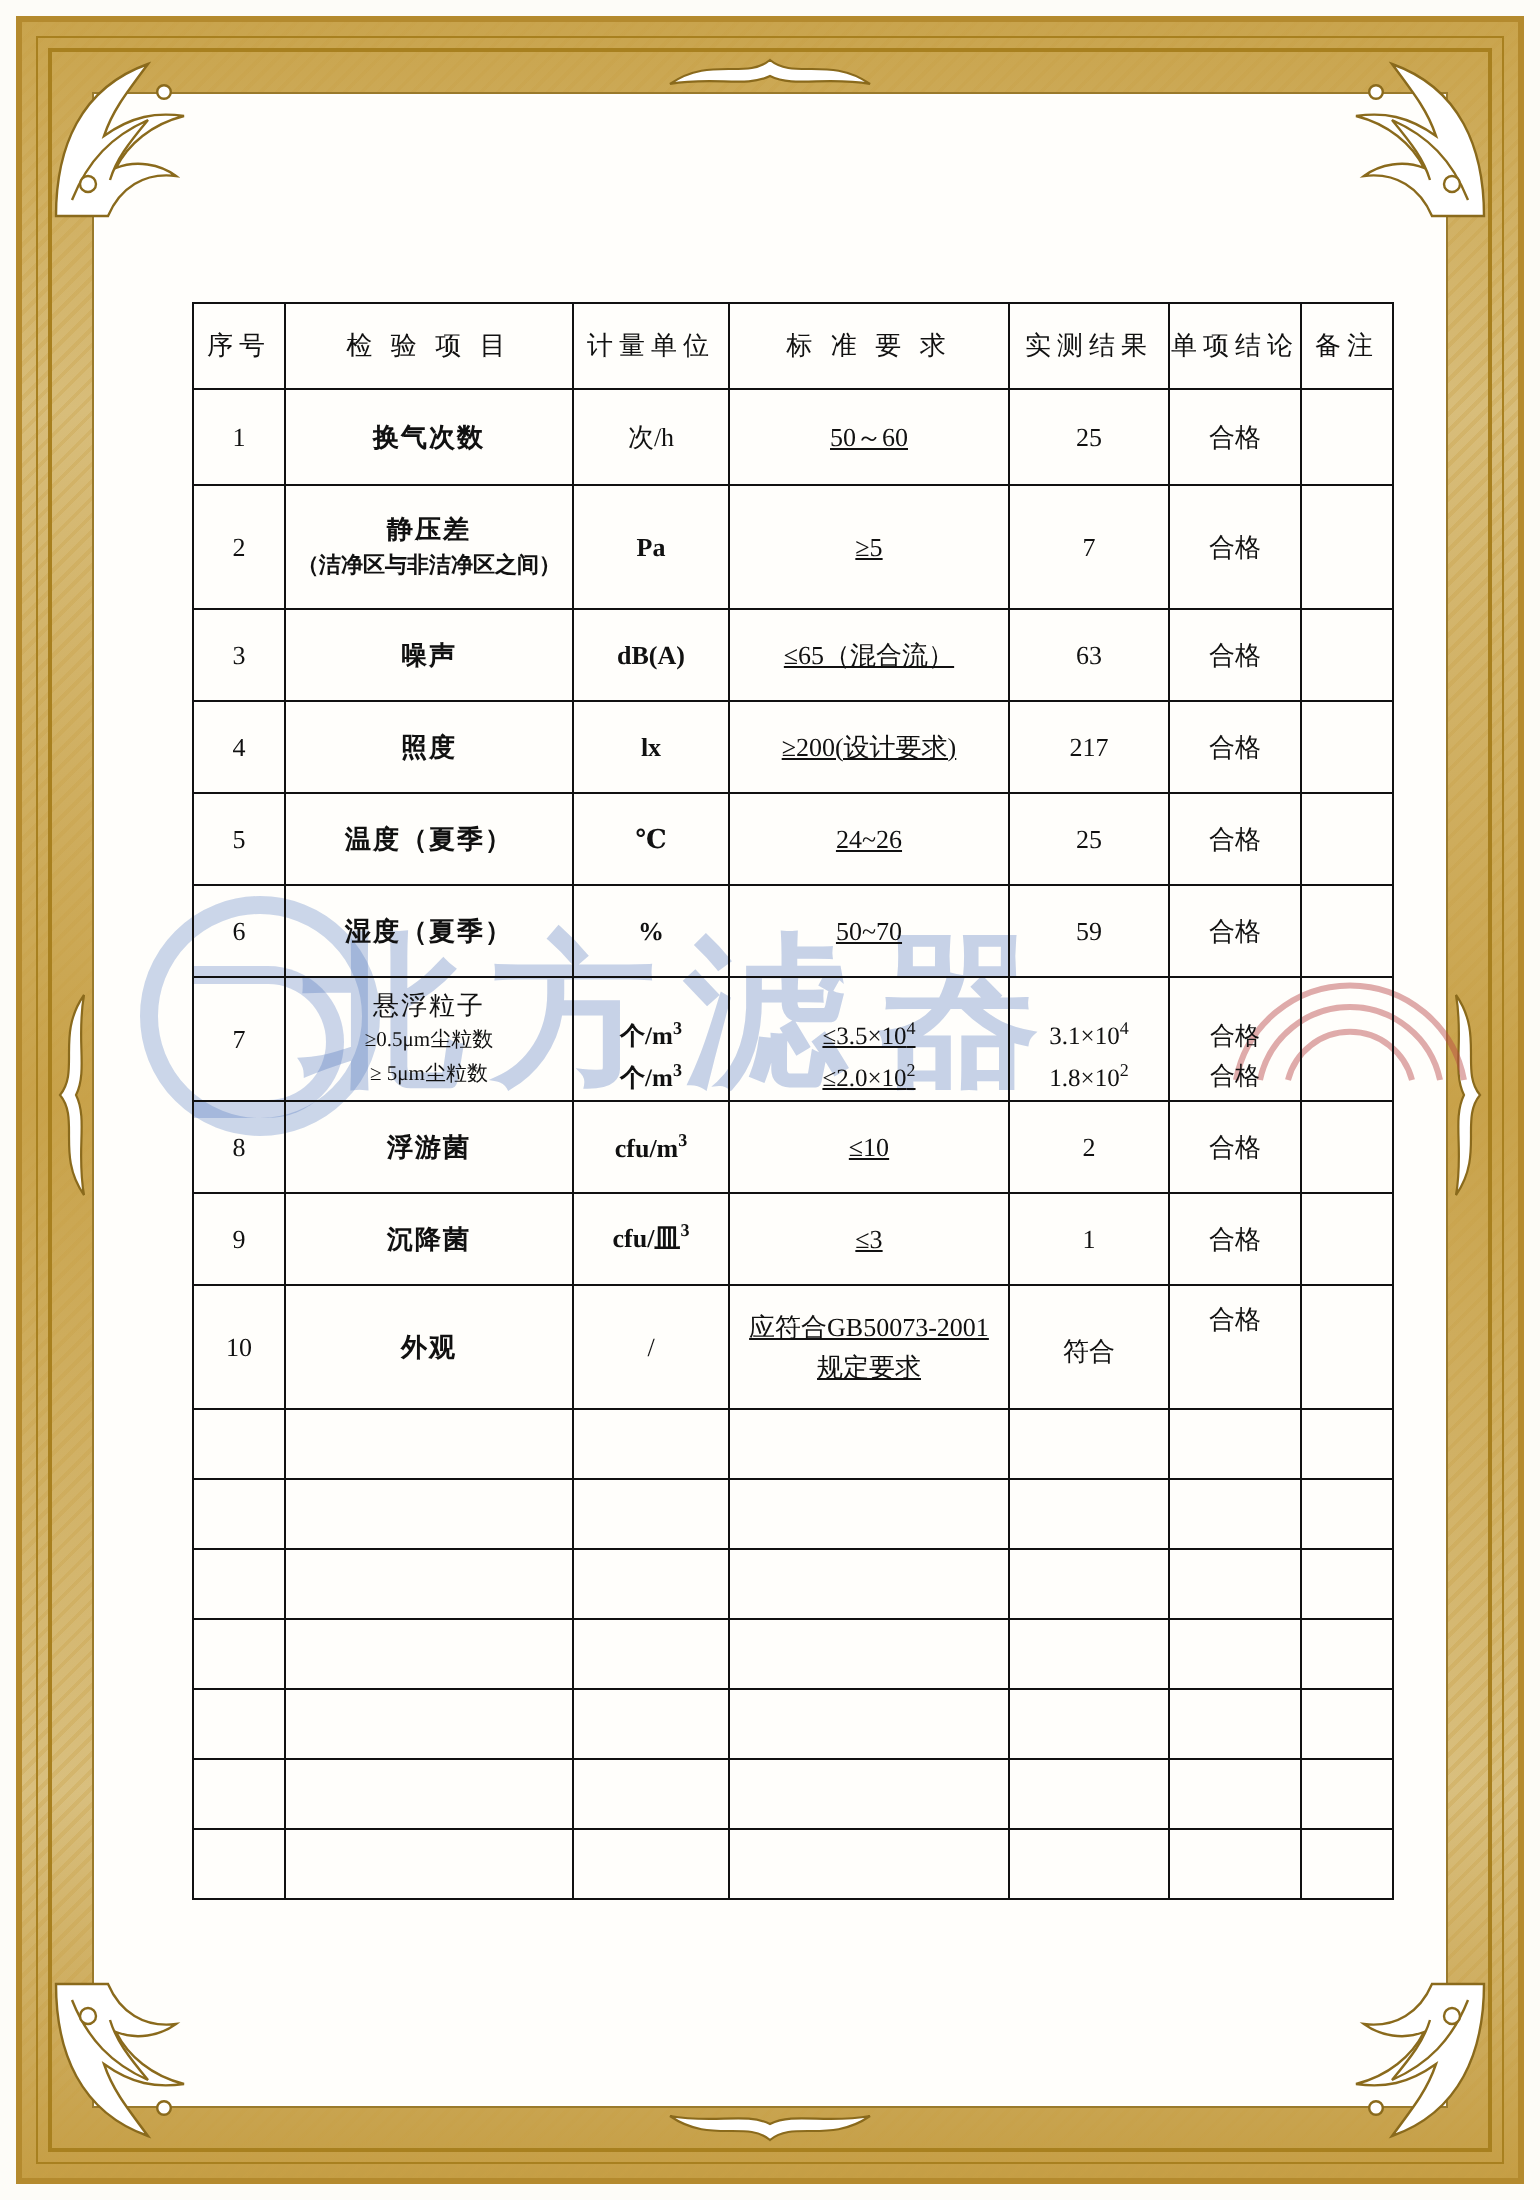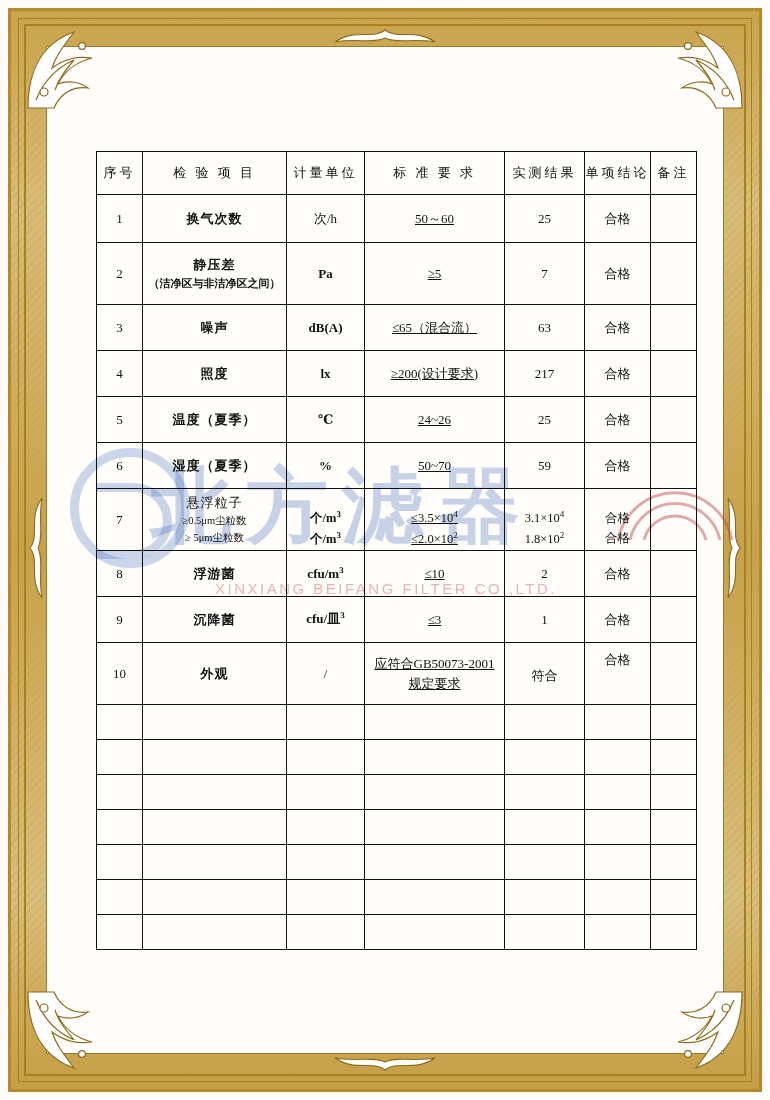--- a/index.html
+++ b/index.html
@@ -285,21 +285,20 @@
     <svg width="22" height="120" viewBox="0 0 22 120">
       <g fill="#ffffff" stroke="#8a6a1c" stroke-width="1.1">
         <path d="M18,10 C4,30 16,48 6,60 C16,72 4,90 18,110 C14,88 20,72 14,60 C20,48 14,32 18,10 Z"></path>
       </g>
     </svg>
   </div>
 
   <div class="watermark">
     <div class="wm-logo"></div>
     <div class="wm-text">北方滤器</div>
-    <div class="wm-sub">XINXIANG BEIFANG FILTER CO.,LTD.</div>
     <svg class="wm-arc" viewBox="0 0 130 130">
       <g fill="none" stroke="rgba(185,70,70,0.45)" stroke-width="3">
         <path d="M8,70 A58,58 0 0 1 122,70"></path>
         <path d="M20,70 A46,46 0 0 1 110,70"></path>
         <path d="M34,70 A32,32 0 0 1 96,70"></path>
       </g>
     </svg>
   </div>
 
   <div class="content">

